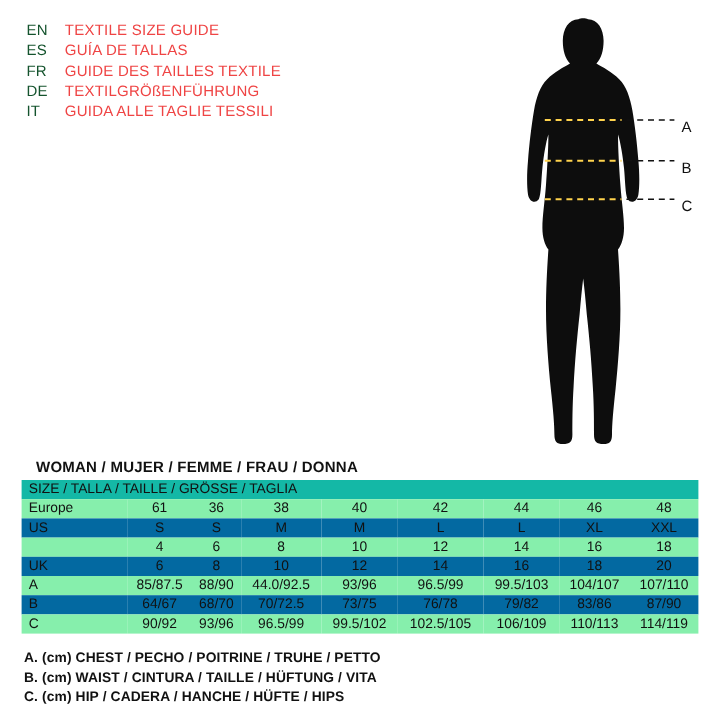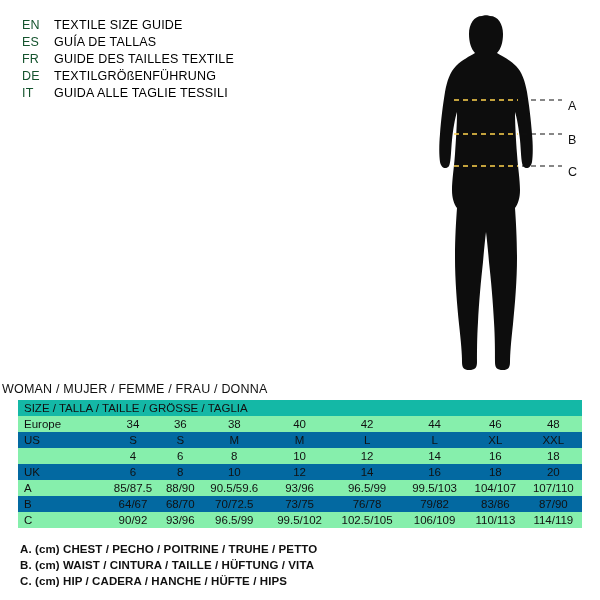--- a/index.html
+++ b/index.html
@@ -29,21 +29,21 @@
     height: 17px;
     font-size: 12.5px;
     letter-spacing: 0.2px;
   }
   .lang-code {
     width: 32px;
     flex: 0 0 32px;
     color: #14532d;
   }
   .lang-text {
-    color: #000000;
+    color: #ef4444;
   }
 
   
   #figure-area {
     position: absolute;
     left: 400px;
     top: 8px;
     width: 195px;
     height: 368px;
   }
@@ -51,24 +51,24 @@
 
   .measure-label {
     position: absolute;
     font-size: 12.5px;
     color: #111;
   }
 
   
   #woman-caption {
     position: absolute;
-    left: 2px;
+    left: 30px;
     top: 382px;
     font-size: 12.5px;
-    font-weight: normal;
+    font-weight: bold;
     letter-spacing: 0.2px;
   }
 
   
   #size-table {
     position: absolute;
     left: 18px;
     top: 400px;
     width: 564px;
     border-collapse: collapse;
@@ -214,21 +214,21 @@
 
 <div id="woman-caption">WOMAN / MUJER / FEMME / FRAU / DONNA</div>
 
 <table id="size-table">
   <tbody>
     <tr class="head-row">
       <td colspan="9">SIZE / TALLA / TAILLE / GRÖSSE / TAGLIA</td>
     </tr>
     <tr class="shade">
       <td class="row-head">Europe</td>
-      <td>34</td>
+      <td>61</td>
       <td>36</td>
       <td>38</td>
       <td>40</td>
       <td>42</td>
       <td>44</td>
       <td>46</td>
       <td>48</td>
     </tr>
     <tr class="plain">
       <td class="row-head">US</td>
@@ -260,21 +260,21 @@
       <td>12</td>
       <td>14</td>
       <td>16</td>
       <td>18</td>
       <td>20</td>
     </tr>
     <tr class="shade">
       <td class="row-head">A</td>
       <td>85/87.5</td>
       <td>88/90</td>
-      <td>90.5/59.6</td>
+      <td>44.0/92.5</td>
       <td>93/96</td>
       <td>96.5/99</td>
       <td>99.5/103</td>
       <td>104/107</td>
       <td>107/110</td>
     </tr>
     <tr class="plain">
       <td class="row-head">B</td>
       <td>64/67</td>
       <td>68/70</td>

